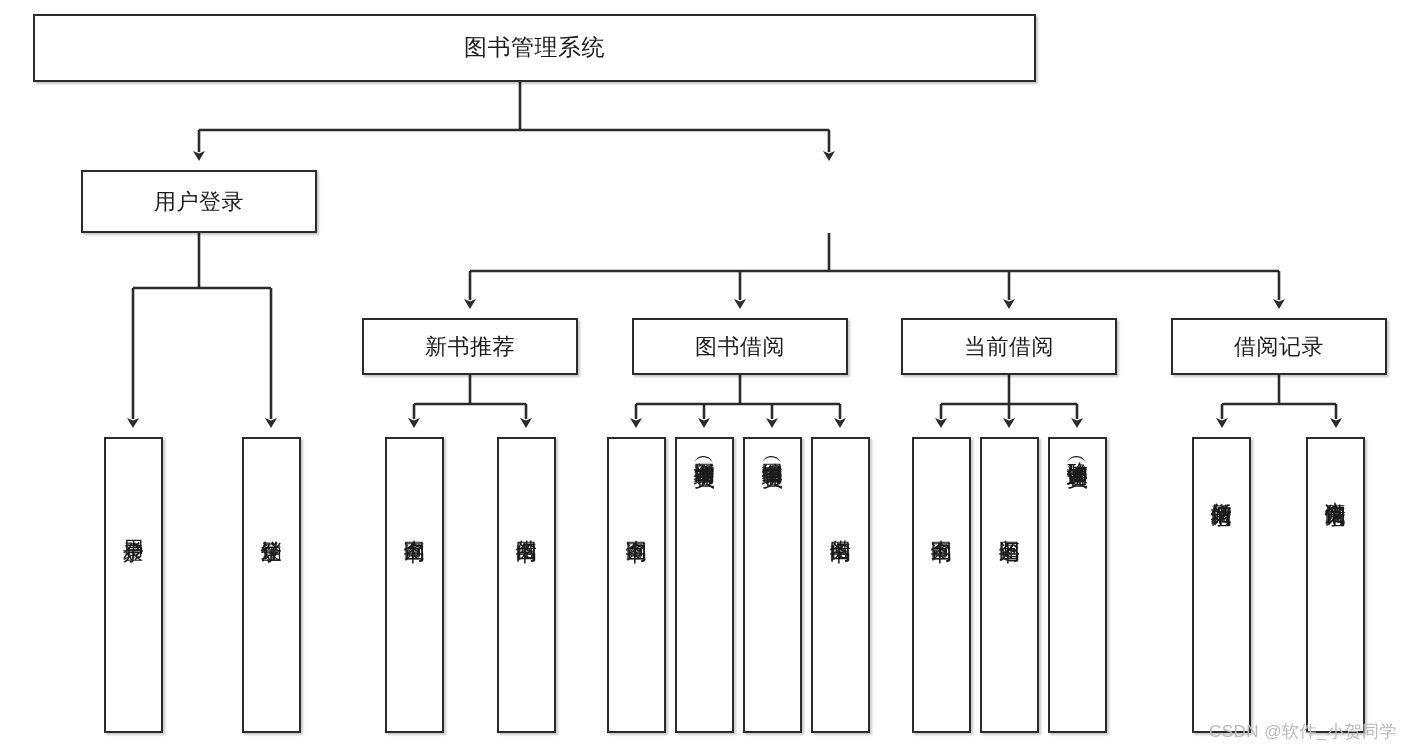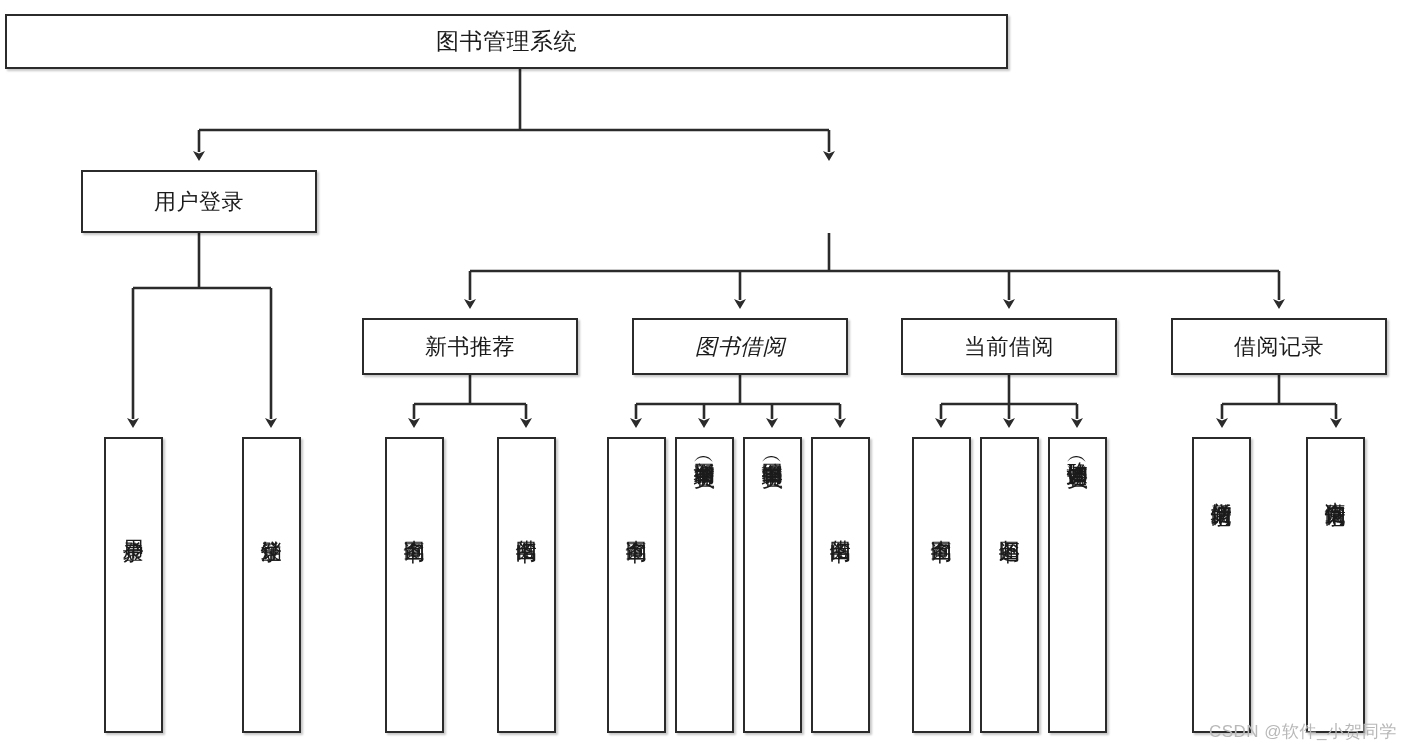--- a/index.html
+++ b/index.html
@@ -132,32 +132,32 @@
       <path d="M1009,404 L1009,419" marker-end="url(#arrow)"></path>
       <path d="M1077,404 L1077,419" marker-end="url(#arrow)"></path>
 
       <path d="M1279,375 L1279,404"></path>
       <path d="M1222,404 L1336,404"></path>
       <path d="M1222,404 L1222,419" marker-end="url(#arrow)"></path>
       <path d="M1336,404 L1336,419" marker-end="url(#arrow)"></path>
     </g>
   </svg>
 
-  <div class="node root horiz" style="left:5px; top:14px; width:1003px; height:55px;">
+  <div class="node root horiz" style="left:33px; top:14px; width:1003px; height:68px;">
     <span class="label">图书管理系统</span>
   </div>
 
   <div class="node horiz" style="left:81px; top:170px; width:236px; height:63px;">
     <span class="label">用户登录</span>
   </div>
 
   <div class="node horiz" style="left:362px; top:318px; width:216px; height:57px;">
     <span class="label">新书推荐</span>
   </div>
-  <div class="node horiz" style="left:632px; top:318px; width:216px; height:57px;font-style:italic;">
+  <div class="node horiz" style="left:632px; top:318px; width:216px; height:57px;">
     <span class="label">图书借阅</span>
   </div>
   <div class="node horiz" style="left:1171px; top:318px; width:216px; height:57px;">
     <span class="label">借阅记录</span>
   </div>
   <div class="node horiz" style="left:901px; top:318px; width:216px; height:57px;">
     <span class="label">当前借阅</span>
   </div>
 
   <div class="node vert mid" style="left:104px; top:437px; width:59px; height:296px;">

